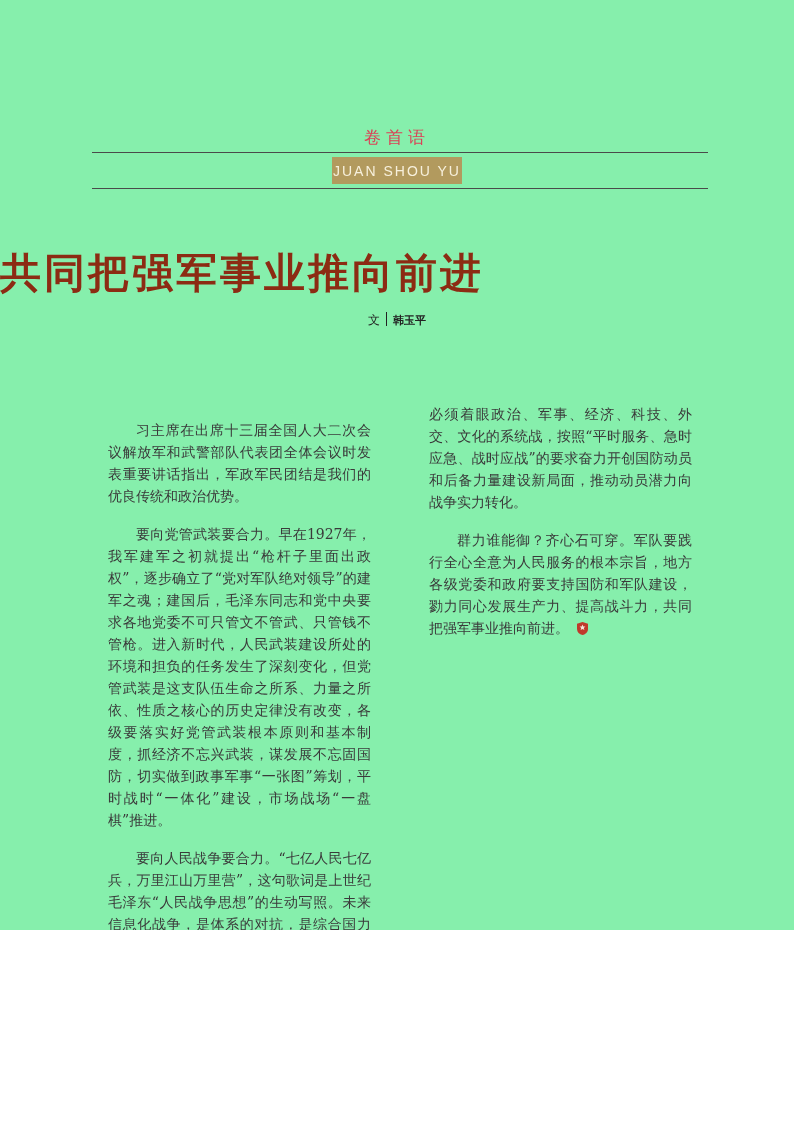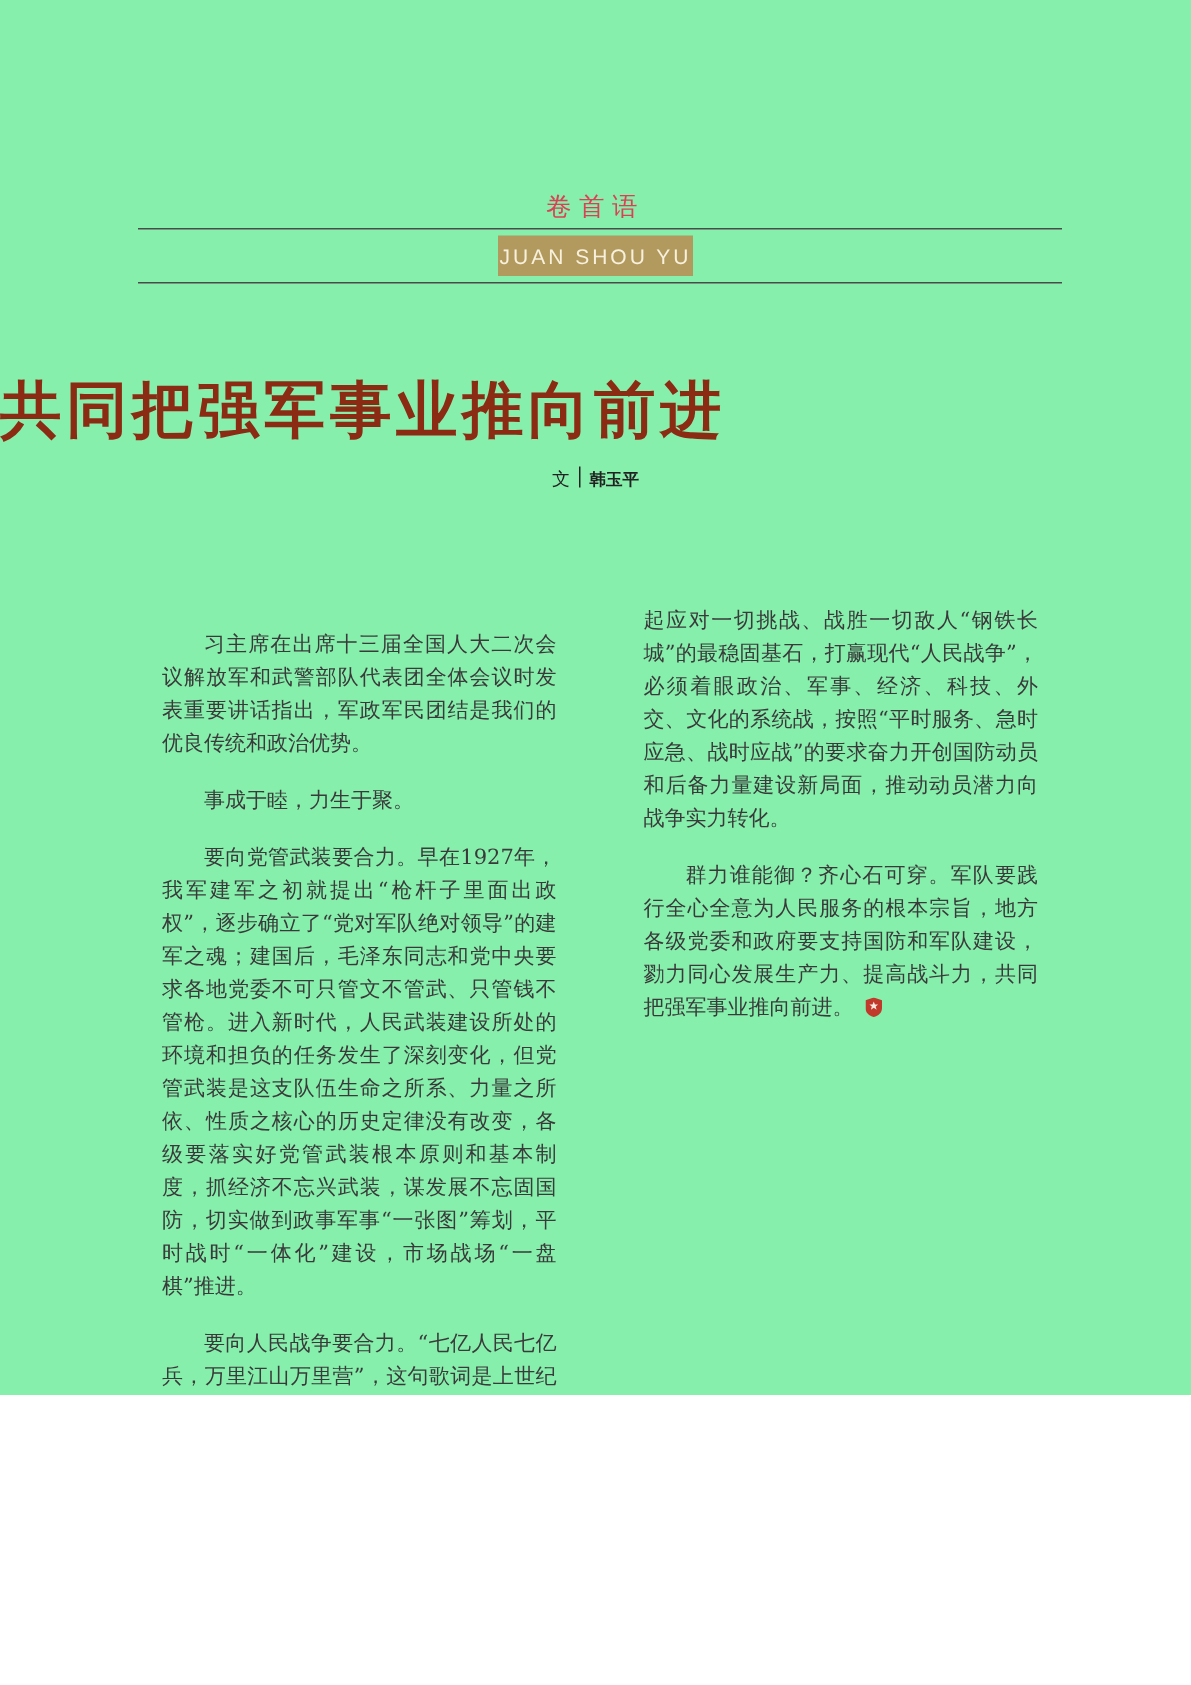--- a/index.html
+++ b/index.html
@@ -126,21 +126,20 @@
   <div class="byline">
     <span class="byline-prefix">文</span><span class="byline-sep"></span><span class="byline-author">韩玉平</span>
   </div>
 
   <div class="body-text">
 
       <p class="para">习主席在出席十三届全国人大二次会议解放军和武警部队代表团全体会议时发表重要讲话指出，军政军民团结是我们的优良传统和政治优势。</p>
 
 
 
-      <p class="para">事成于睦，力生于聚。</p>
 
       <p class="para">要向党管武装要合力。早在1927年，我军建军之初就提出“枪杆子里面出政权”，逐步确立了“党对军队绝对领导”的建军之魂；建国后，毛泽东同志和党中央要求各地党委不可只管文不管武、只管钱不管枪。进入新时代，人民武装建设所处的环境和担负的任务发生了深刻变化，但党管武装是这支队伍生命之所系、力量之所依、性质之核心的历史定律没有改变，各级要落实好党管武装根本原则和基本制度，抓经济不忘兴武装，谋发展不忘固国防，切实做到政事军事“一张图”筹划，平时战时“一体化”建设，市场战场“一盘棋”推进。</p>
 
 
       <p class="para">要向人民战争要合力。“七亿人民七亿兵，万里江山万里营”，这句歌词是上世纪毛泽东“人民战争思想”的生动写照。未来信息化战争，是体系的对抗，是综合国力的较量，“兵民是胜利之本”依然是我们筑起应对一切挑战、战胜一切敌人“钢铁长城”的最稳固基石，打赢现代“人民战争”，必须着眼政治、军事、经济、科技、外交、文化的系统战，按照“平时服务、急时应急、战时应战”的要求奋力开创国防动员和后备力量建设新局面，推动动员潜力向战争实力转化。</p>
 
       <p class="para">群力谁能御？齐心石可穿。军队要践行全心全意为人民服务的根本宗旨，地方各级党委和政府要支持国防和军队建设，勠力同心发展生产力、提高战斗力，共同把强军事业推向前进。
   <span class="end-mark"><svg viewBox="0 0 11 13" xmlns="http://www.w3.org/2000/svg">
             <path d="M5.5 0 L11 1.8 V7 C11 10.2 8.6 12.2 5.5 13 C2.4 12.2 0 10.2 0 7 V1.8 Z" fill="#c0392b"></path>
             <path d="M5.5 2.6 L6.3 4.6 H8.4 L6.8 6 L7.4 8.1 L5.5 6.9 L3.6 8.1 L4.2 6 L2.6 4.6 H4.7 Z" fill="#f6e7dd"></path>

